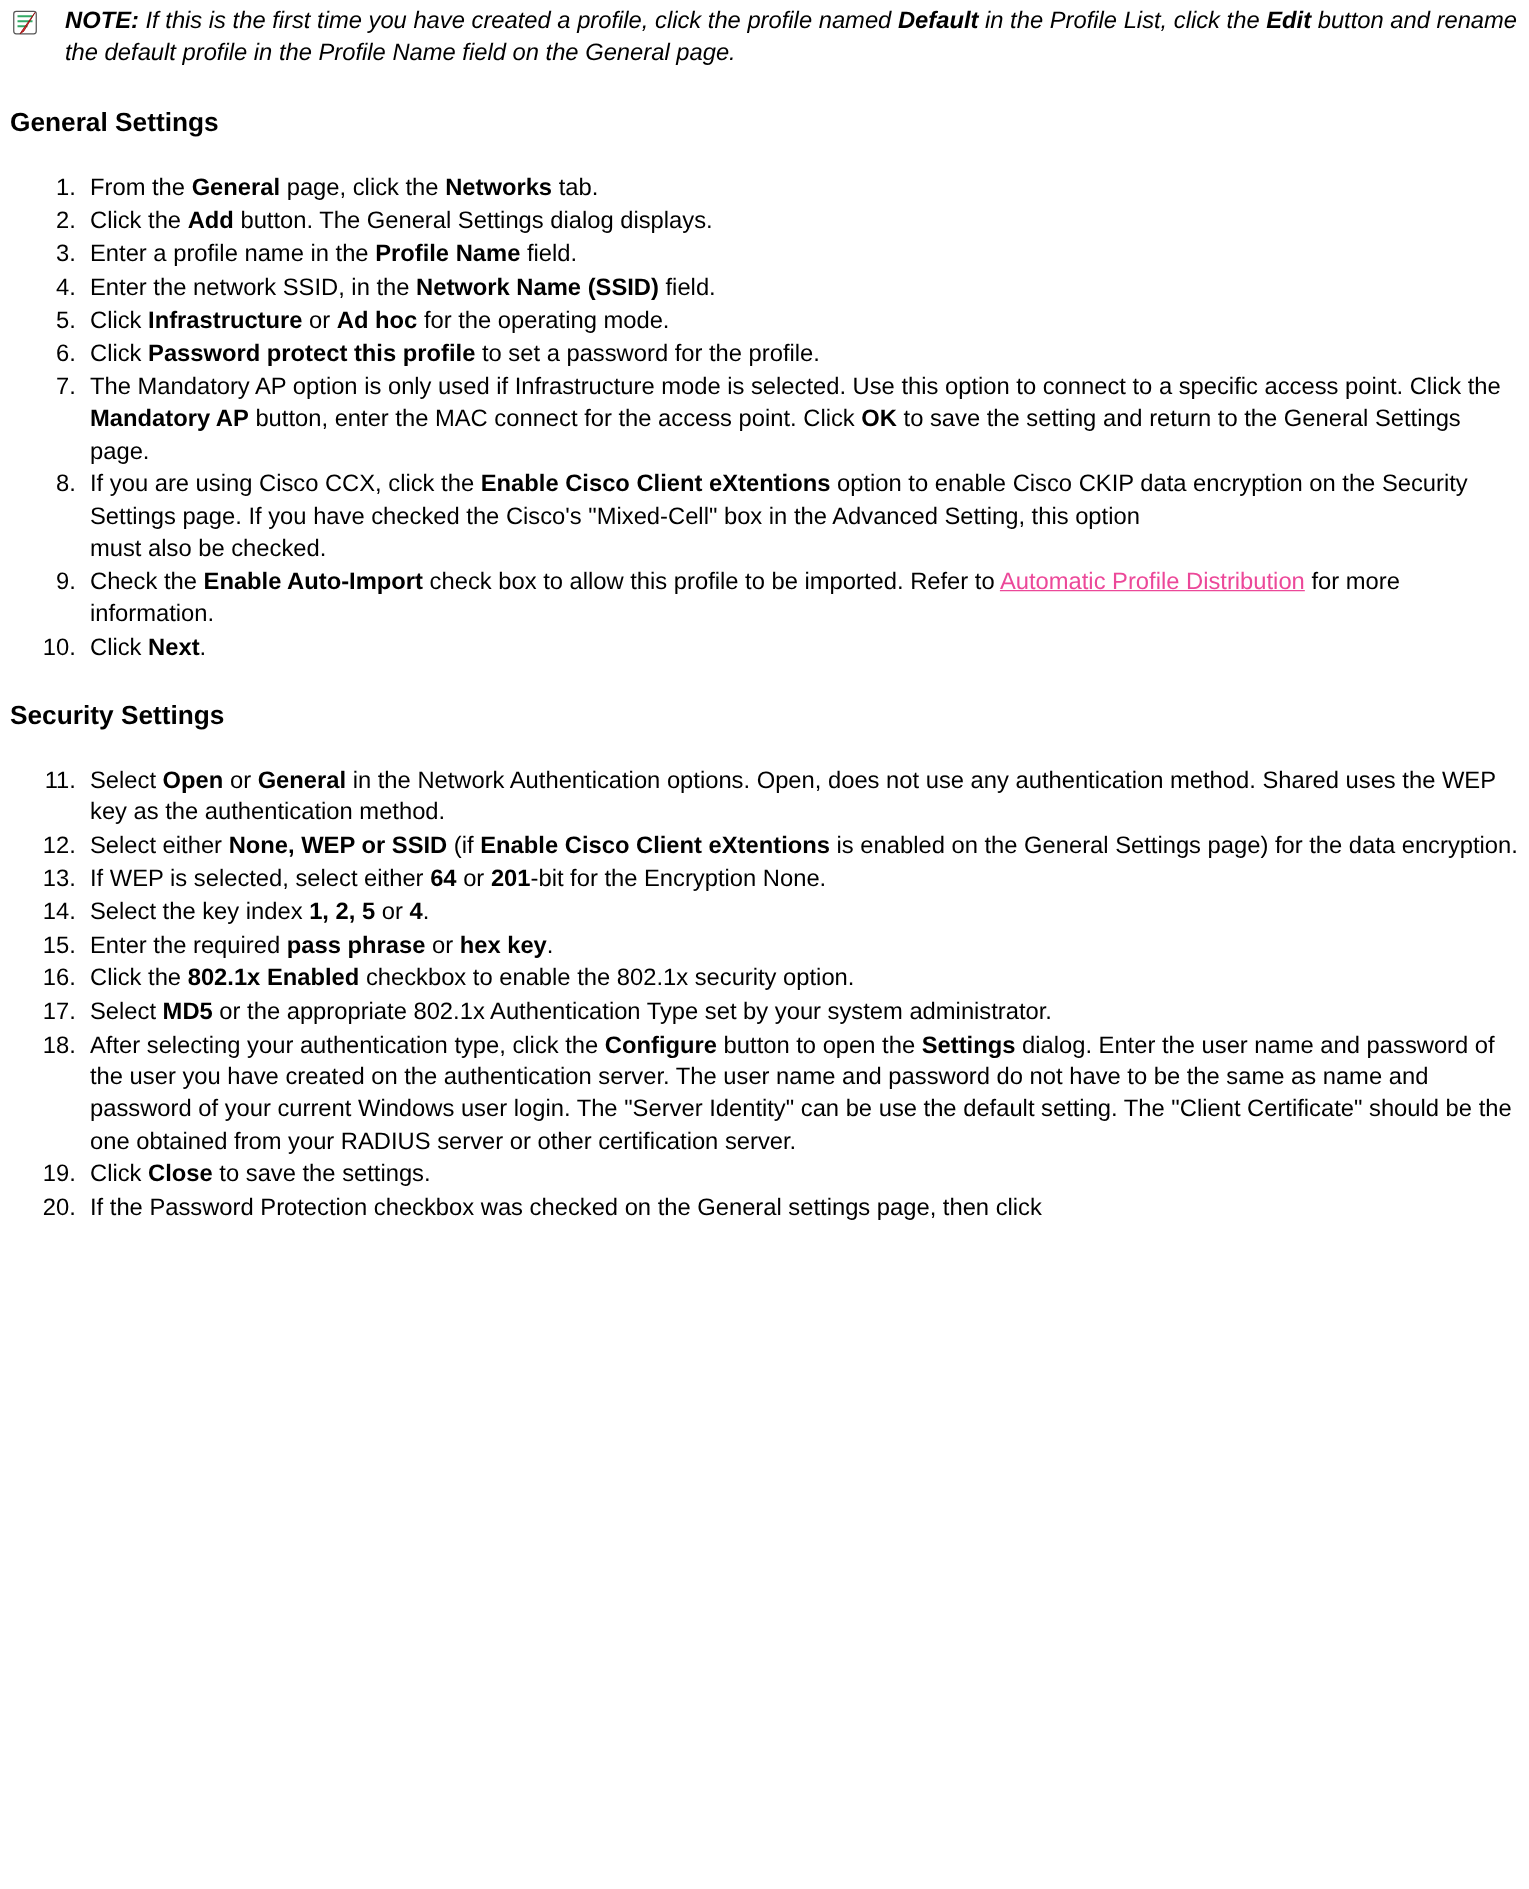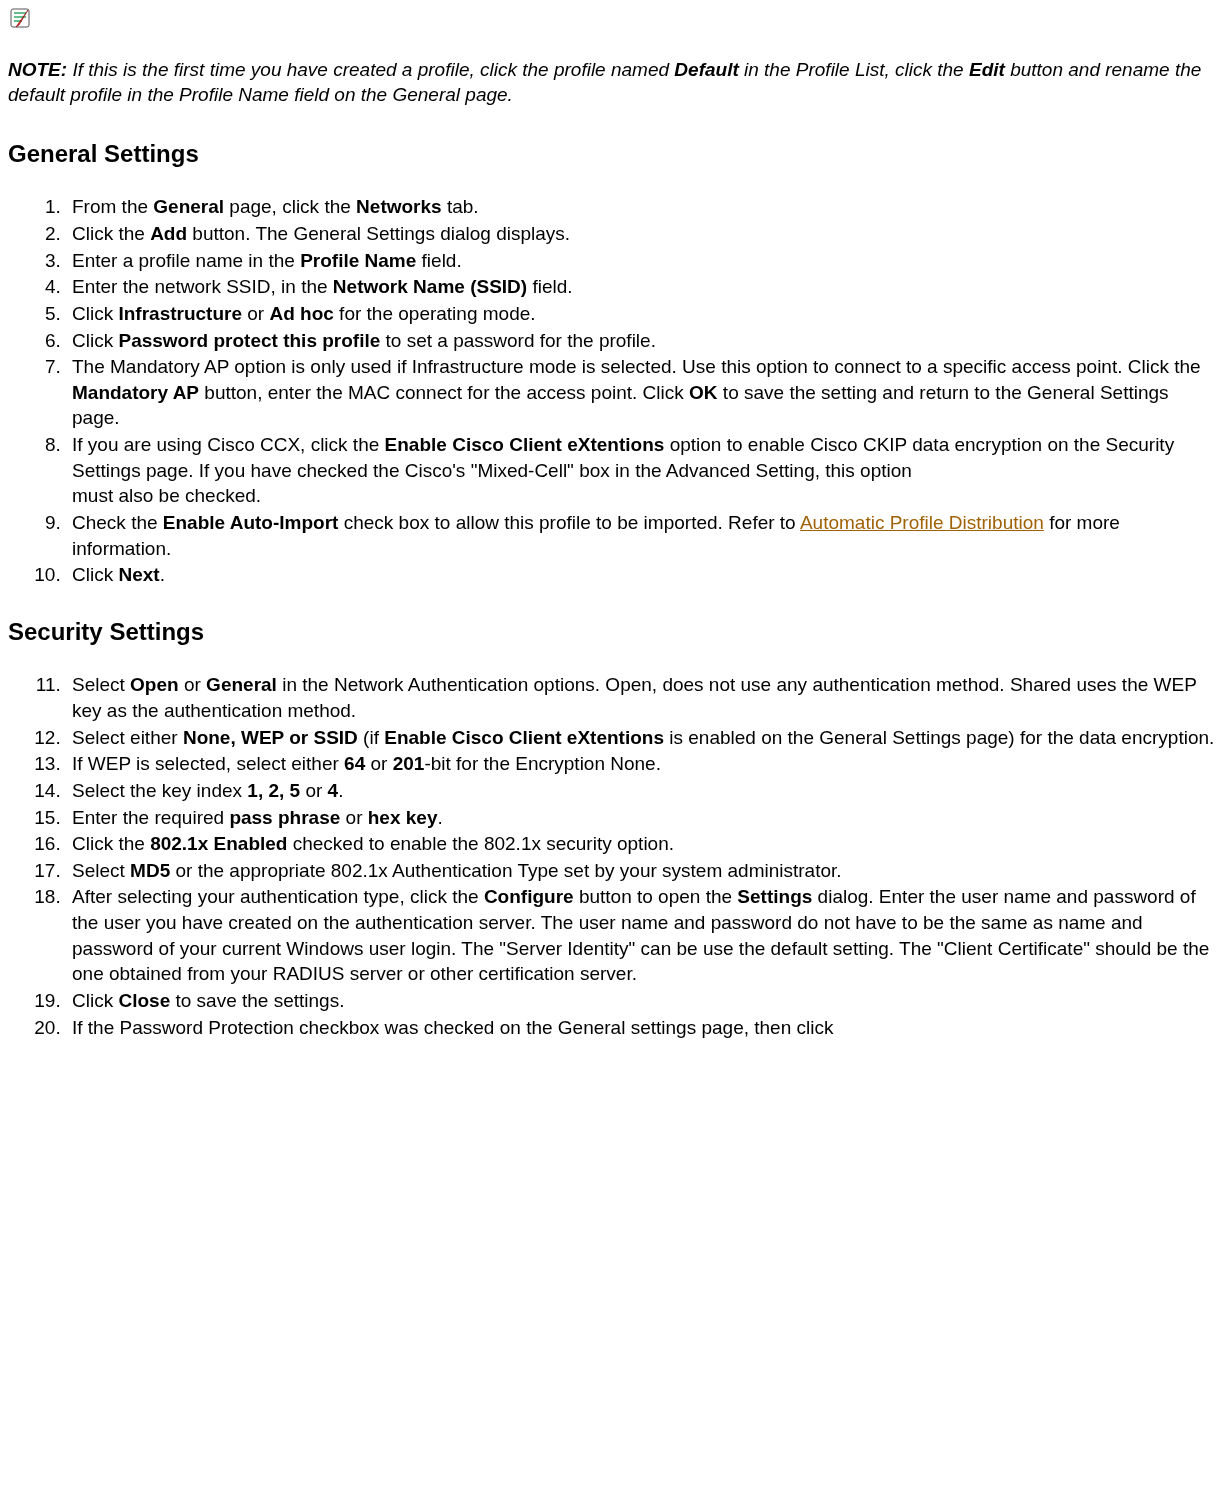--- a/index.html
+++ b/index.html
@@ -9,46 +9,45 @@
     margin: 0;
     padding: 4px 8px 8px 8px;
     color: #000;
     width: 1207px;
   }
   .note-row {
     display: flex;
     align-items: flex-start;
     gap: 18px;
     margin-bottom: 30px;
-    flex-direction: column;
   }
   .note-icon {
     flex: 0 0 auto;
     margin-top: 2px;
   }
   .note-text {
     font-style: italic;
     flex: 1;
   }
   .note-text b { font-style: italic; }
   h3 {
-    font-size: 24px;
+    font-size: 21px;
     font-weight: bold;
     margin: 0 0 24px 0;
   }
   ol {
     margin: 12px 0 28px 0;
     padding-left: 58px;
   }
   ol li {
     padding-left: 6px;
     margin-bottom: 1px;
   }
   a.link {
-    color: #a16207;
+    color: #ec4899;
     text-decoration: underline;
   }
 </style>
 </head>
 <body>
 
 <div class="note-row">
   <span class="note-icon">
     <svg width="26" height="26" viewBox="0 0 26 26">
       <rect x="3" y="3" width="18" height="18" rx="2" fill="#fff" stroke="#555" stroke-width="1"></rect>
@@ -77,18 +76,18 @@
 </ol>
 
 <h3>Security Settings</h3>
 
 <ol start="11">
   <li><span>Select </span><b>Open</b><span> or </span><b>General</b><span> in the Network Authentication options. Open, does not use any authentication method. Shared uses the WEP key as the authentication method.</span></li>
   <li><span>Select either </span><b>None, WEP  or SSID</b><span> (if </span><b>Enable Cisco Client eXtentions</b><span> is enabled on the General Settings page) for the data encryption.</span></li>
   <li><span>If WEP is selected, select either </span><b>64</b><span> or </span><b>201</b><span>-bit for the Encryption None.</span></li>
   <li><span>Select the key index </span><b>1, 2, 5</b><span> or </span><b>4</b><span>.</span></li>
   <li><span>Enter the required </span><b>pass phrase</b><span> or </span><b>hex key</b><span>.</span></li>
-  <li><span>Click the </span><b>802.1x Enabled</b><span> checked to enable the 802.1x security option.</span></li>
+  <li><span>Click the </span><b>802.1x Enabled</b><span> checkbox to enable the 802.1x security option.</span></li>
   <li><span>Select </span><b>MD5</b><span> or the appropriate 802.1x Authentication Type set by your system administrator.</span></li>
   <li><span>After selecting your authentication type, click the </span><b>Configure</b><span> button to open the </span><b>Settings</b><span> dialog. Enter the user name and password of the user you have created on the authentication server. The user name and password do not have to be the same as name and password of your current Windows user login. The "Server Identity" can be use the default setting. The "Client Certificate" should be the one obtained from your RADIUS server or other certification server.</span></li>
   <li><span>Click </span><b>Close</b><span> to save the settings.</span></li>
   <li><span>If the Password Protection checkbox was checked on the General settings page, then click</span></li>
 </ol>
 
 </body></html>

